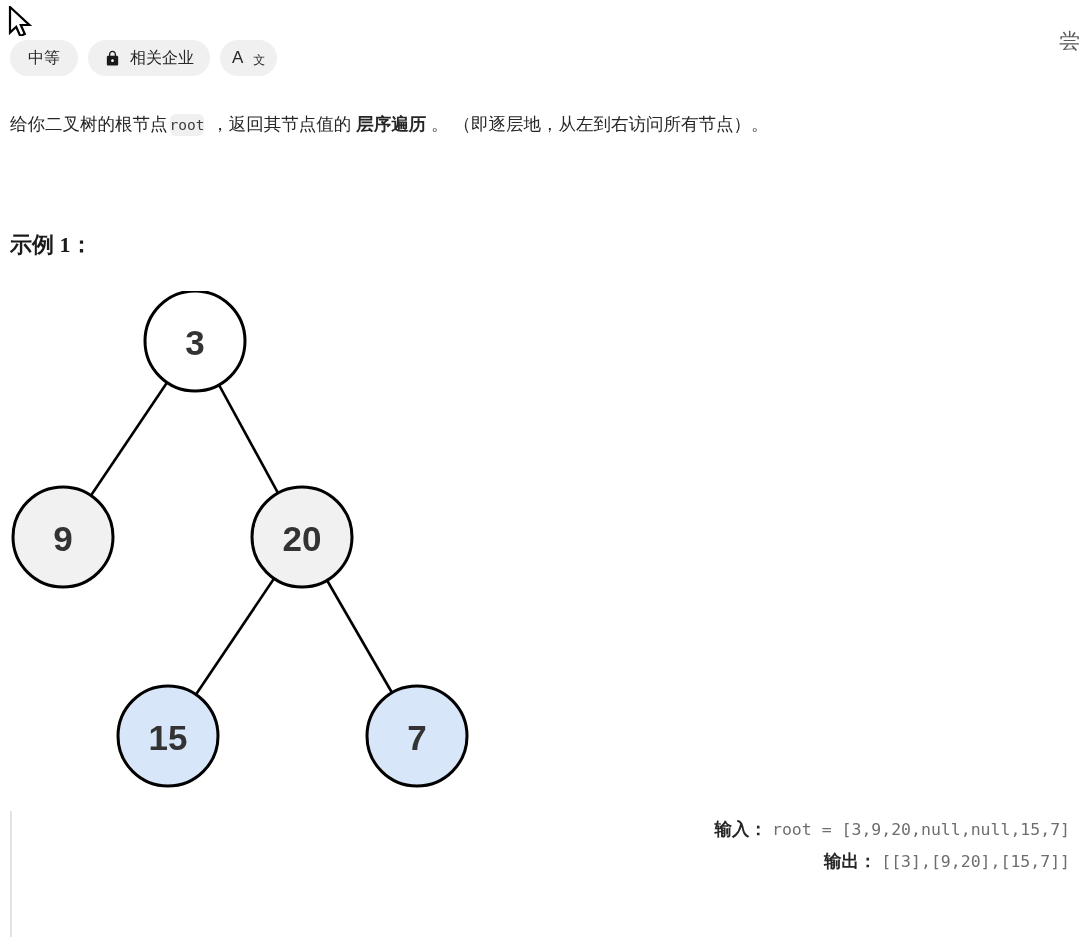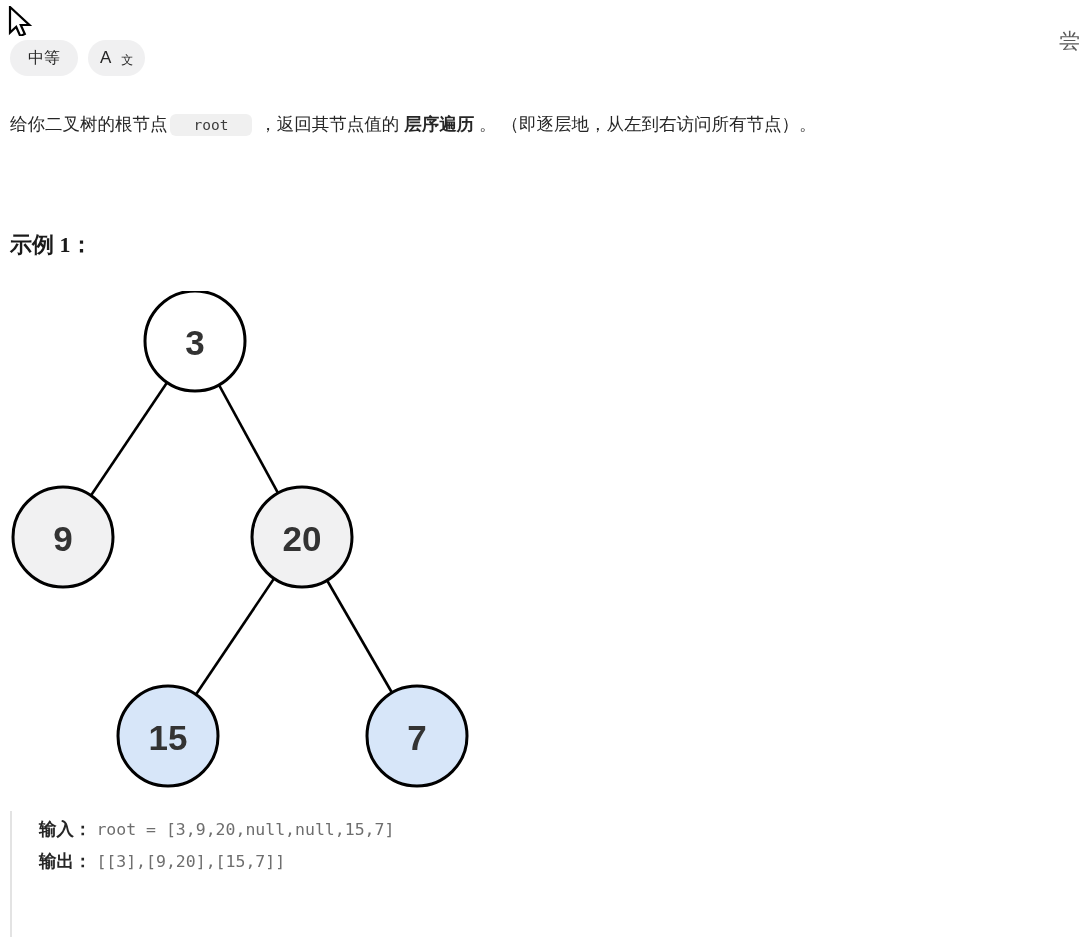--- a/index.html
+++ b/index.html
@@ -76,21 +76,21 @@
     margin: 32px 0 0 0;
     font-size: 17.5px;
     line-height: 33px;
     color: #262626;
   }
   .inline-code {
     font-family: "DejaVu Sans Mono", monospace;
     font-size: 14.5px;
     background: #f0f0f0;
     border-radius: 6px;
-    padding: 3px 24px;
+    padding: 3px 0;
     color: #3c3c3c;
     margin: 0 2px;
   }
   .bold-term { font-weight: 700; }
 
   
   .example-heading {
     margin: 88px 0 0 0;
     font-size: 22px;
     font-weight: 700;
@@ -107,21 +107,21 @@
     font-weight: 700;
   }
 
   .example-block {
     margin: 20px 0 0 0;
     border-left: 2.5px solid #e3e3e3;
     padding: 3px 0 60px 27px;
     font-size: 17.5px;
     line-height: 31.5px;
   }
-  .io-line { white-space: nowrap; }
+  .io-line { white-space: nowrap; text-align: right; }
   .io-label {
     font-weight: 700;
     color: #262626;
   }
   .io-value {
     font-family: "DejaVu Sans Mono", monospace;
     font-size: 16.5px;
     color: #6e6e6e;
   }
 </style>
@@ -136,20 +136,28 @@
 
 <div class="container">
 
 
   <div class="badges">
     <button class="badge difficulty">
       <span>中等</span>
     </button>
 
 
+    <button class="badge">
+      <span class="icon">
+        <svg width="17" height="17" viewBox="0 0 24 24">
+          <path fill="#1a1a1a" d="M18 8h-1V6c0-2.76-2.24-5-5-5S7 3.24 7 6v2H6c-1.1 0-2 .9-2 2v10c0 1.1.9 2 2 2h12c1.1 0 2-.9 2-2V10c0-1.1-.9-2-2-2zm-6 9c-1.1 0-2-.9-2-2s.9-2 2-2 2 .9 2 2-.9 2-2 2zm3.1-9H8.9V6c0-1.71 1.39-3.1 3.1-3.1 1.71 0 3.1 1.39 3.1 3.1v2z"></path>
+        </svg>
+      </span>
+      <span>相关企业</span>
+    </button>
 
     <button class="badge translate">
       <span class="a-main">A</span>
         <span class="a-sub">文</span>
     </button>
   </div>
 
   <p class="description"><span>给你二叉树的根节点</span><code class="inline-code">root</code><span> ，返回其节点值的 </span><span class="bold-term">层序遍历</span><span> 。 （即逐层地，从左到右访问所有节点）。</span></p>
 
   <div class="example-heading">示例 1：</div>

